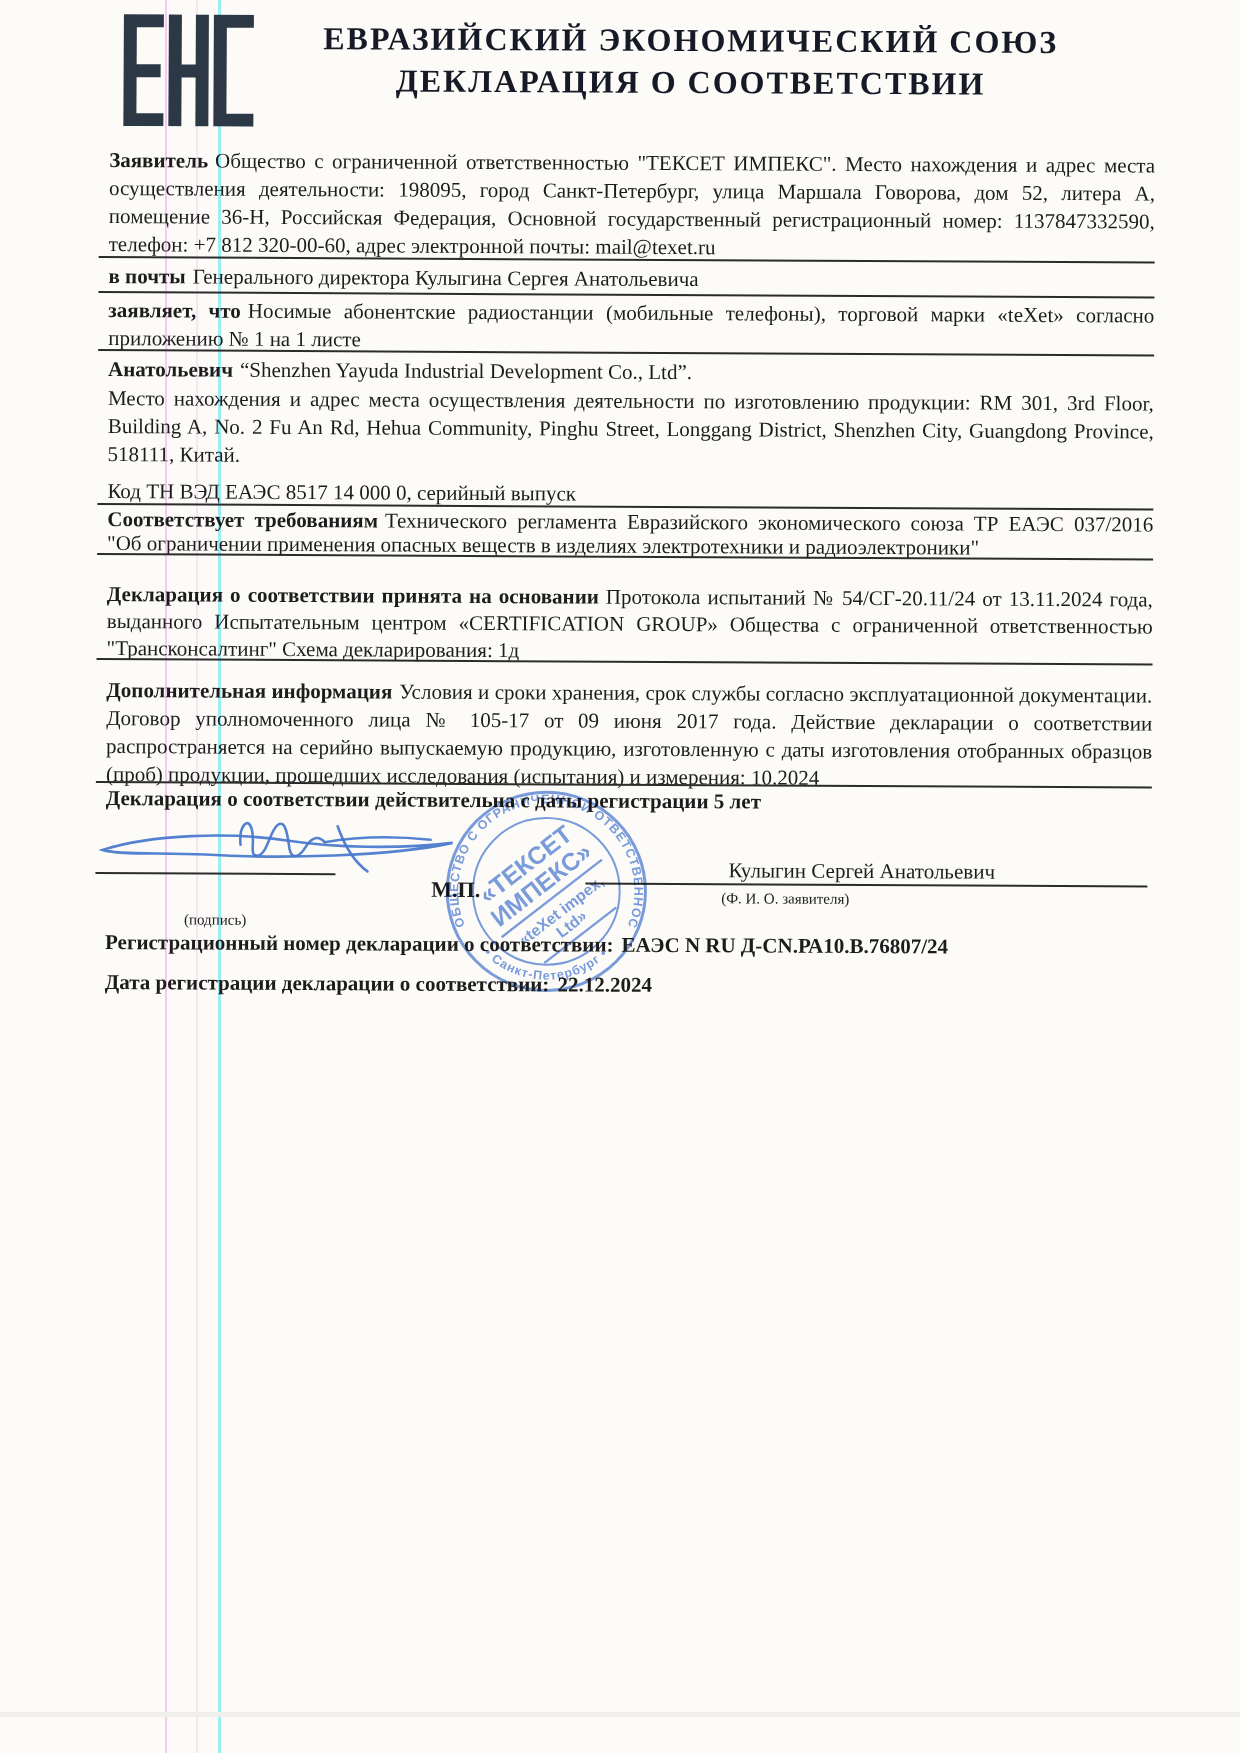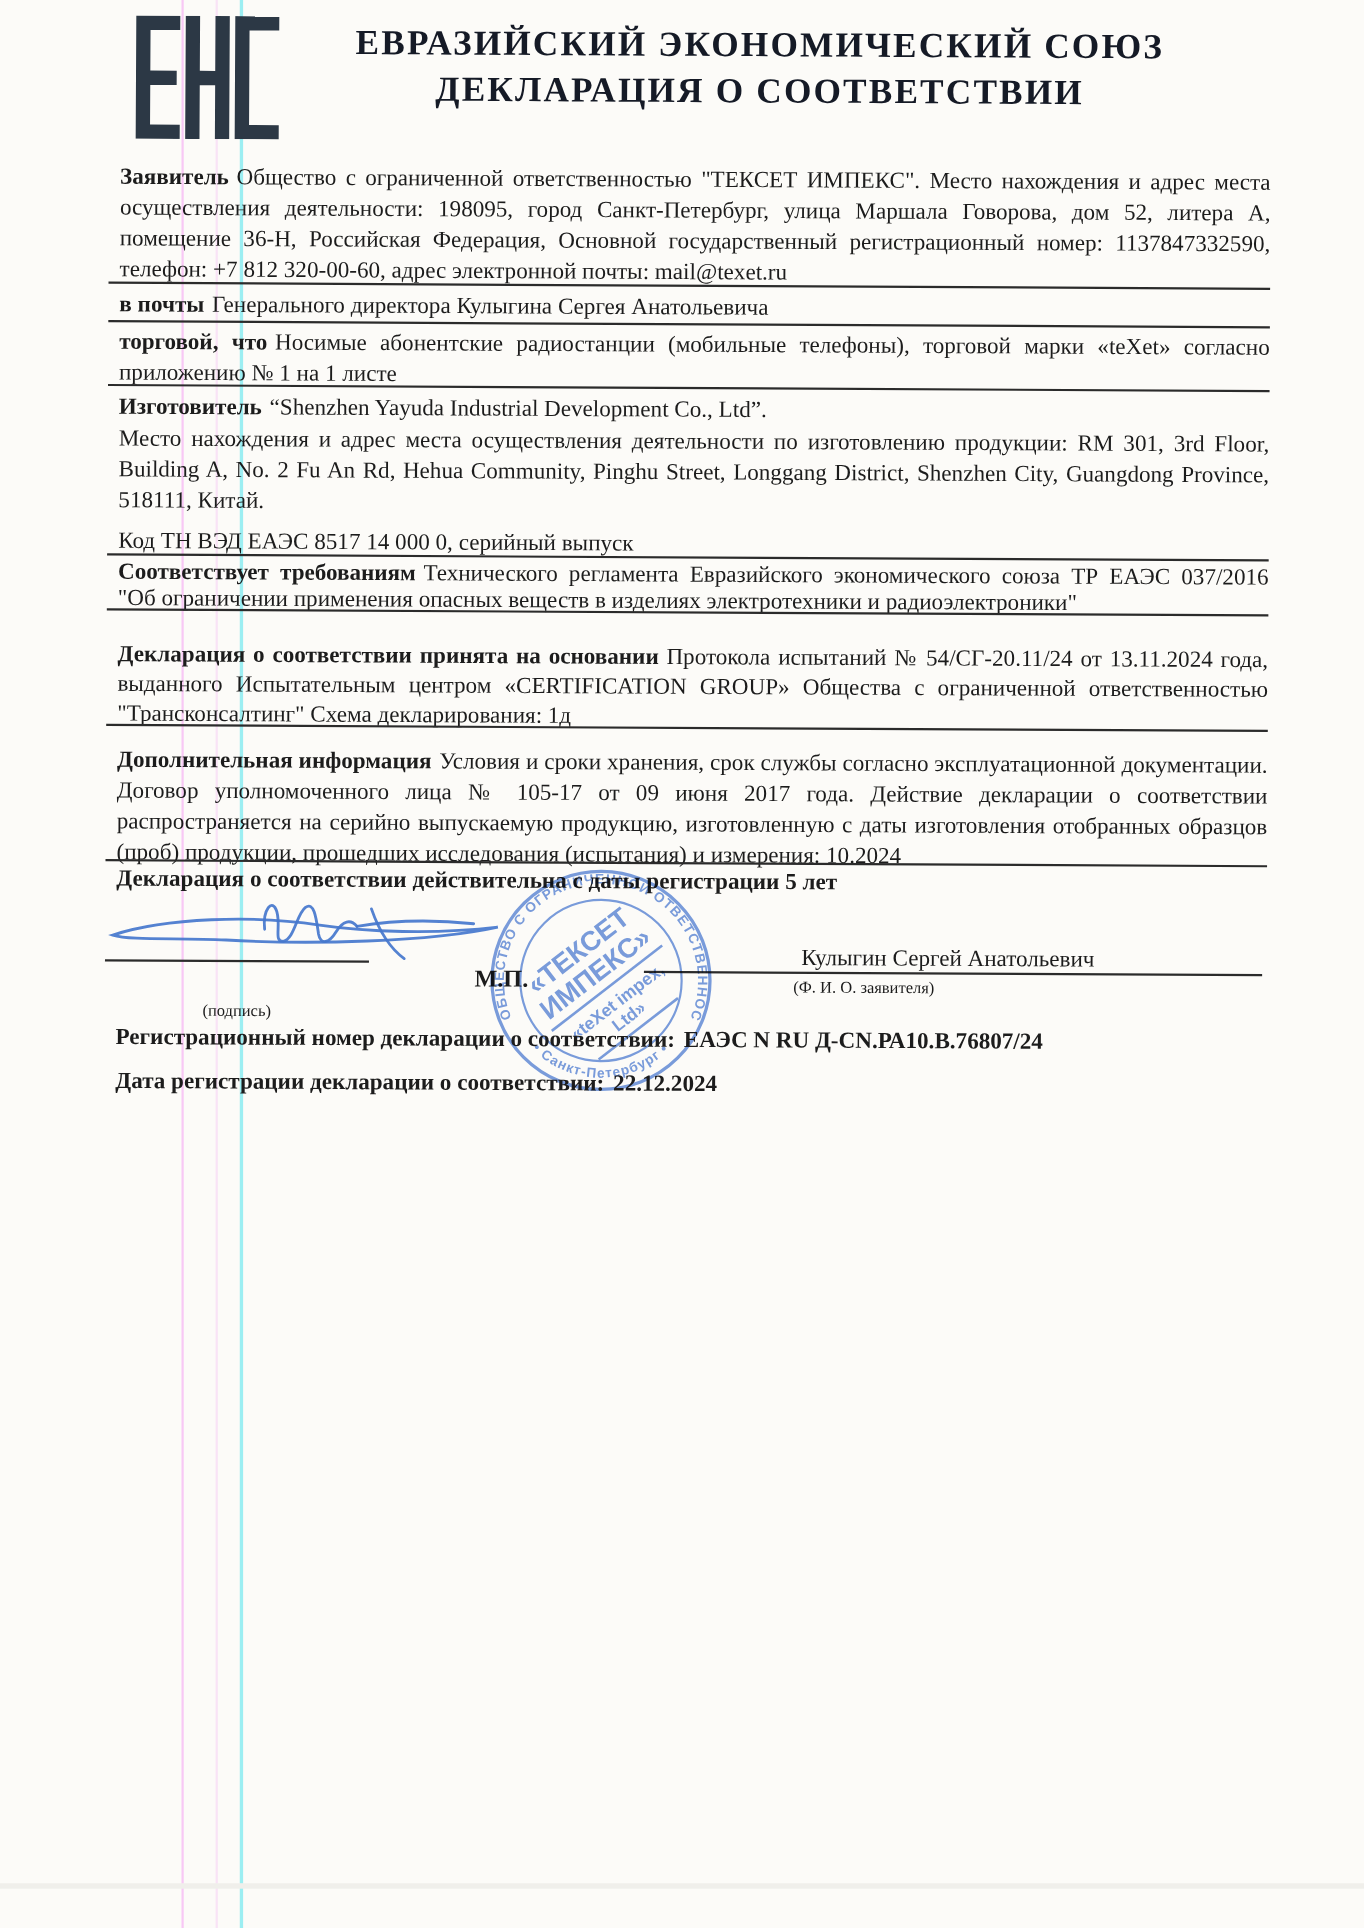--- a/index.html
+++ b/index.html
@@ -73,24 +73,24 @@
       <div>ЕВРАЗИЙСКИЙ ЭКОНОМИЧЕСКИЙ СОЮЗ</div>
       <div>ДЕКЛАРАЦИЯ О СООТВЕТСТВИИ</div>
     </div>
 
     <p class="para" style="top:146px"><b>Заявитель</b><span>Общество с ограниченной ответственностью "ТЕКСЕТ ИМПЕКС". Место нахождения и адрес места осуществления деятельности: 198095, город Санкт-Петербург, улица Маршала Говорова, дом 52, литера А, помещение 36-Н, Российская Федерация, Основной государственный регистрационный номер: 1137847332590, телефон: +7 812 320-00-60, адрес электронной почты: mail@texet.ru</span></p>
     <div class="rule" style="top:256px"></div>
 
     <p class="para line" style="top:262px"><b>в почты</b><span>Генерального директора Кулыгина Сергея Анатольевича</span></p>
     <div class="rule" style="top:291px"></div>
 
-    <p class="para" style="top:296px"><b>торговой, что</b><span>Носимые абонентские радиостанции (мобильные телефоны), торговой марки «teXet» согласно приложению № 1 на 1 листе</span></p>
+    <p class="para" style="top:296px"><b>заявляет, что</b><span>Носимые абонентские радиостанции (мобильные телефоны), торговой марки «teXet» согласно приложению № 1 на 1 листе</span></p>
     <div class="rule" style="top:349px"></div>
 
-    <p class="para line" style="top:355px"><b>Изготовитель</b><span>“Shenzhen Yayuda Industrial Development Co., Ltd”.</span></p>
+    <p class="para line" style="top:355px"><b>Анатольевич</b><span>“Shenzhen Yayuda Industrial Development Co., Ltd”.</span></p>
     <p class="para" style="top:384px">Место нахождения и адрес места осуществления деятельности по изготовлению продукции: RM 301, 3rd Floor, Building A, No. 2 Fu An Rd, Hehua Community, Pinghu Street, Longgang District, Shenzhen City, Guangdong Province, 518111, Китай.</p>
 
     <p class="para line" style="top:477px">Код ТН ВЭД ЕАЭС 8517 14 000 0, серийный выпуск</p>
     <div class="rule" style="top:503px"></div>
 
     <p class="para" style="top:507px;line-height:24px"><b>Соответствует требованиям</b><span>Технического регламента Евразийского экономического союза ТР ЕАЭС 037/2016 "Об ограничении применения опасных веществ в изделиях электротехники и радиоэлектроники"</span></p>
     <div class="rule" style="top:553px"></div>
 
     <p class="para" style="top:581px;line-height:27px"><b>Декларация о соответствии принята на основании</b><span>Протокола испытаний № 54/СГ-20.11/24 от 13.11.2024 года, выданного Испытательным центром «CERTIFICATION GROUP» Общества с ограниченной ответственностью "Трансконсалтинг" Схема декларирования: 1д</span></p>
     <div class="rule" style="top:658px"></div>

